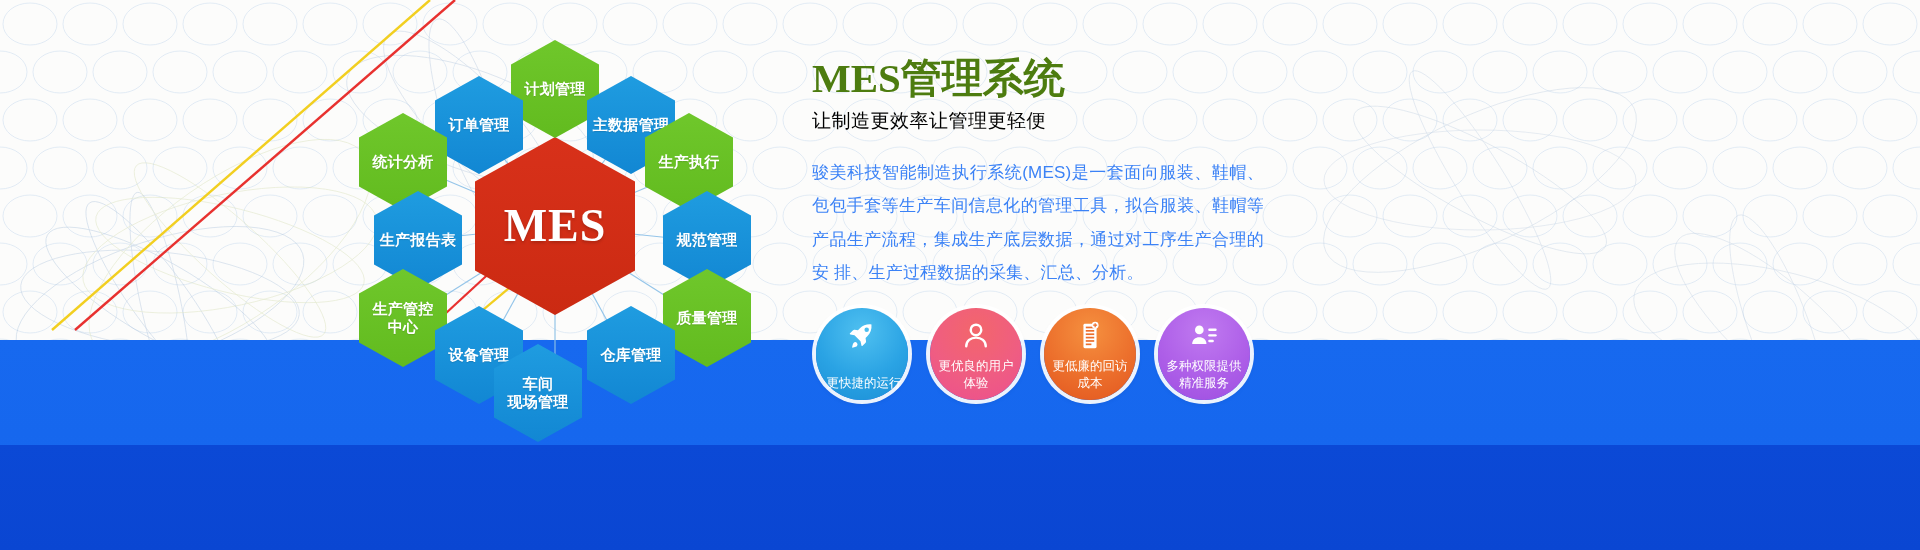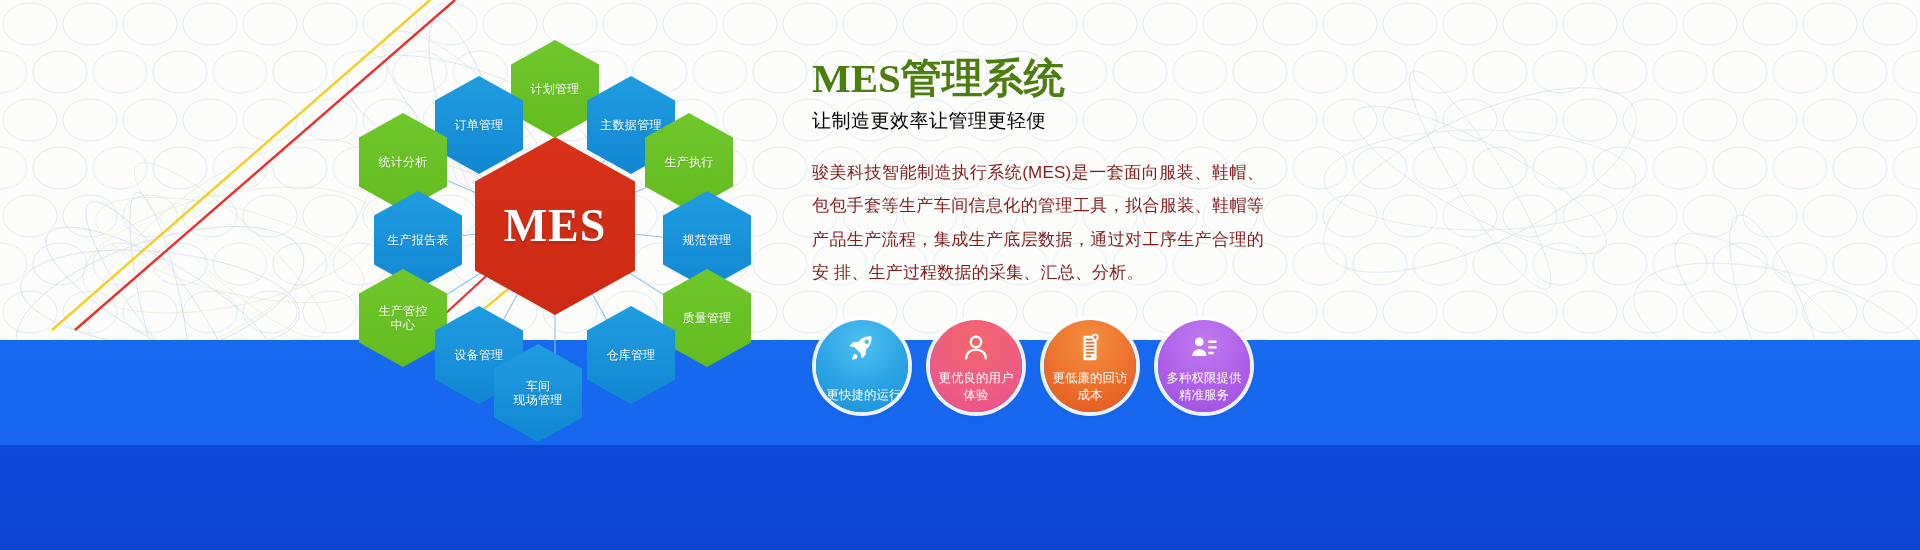--- a/index.html
+++ b/index.html
@@ -27,21 +27,21 @@
   .diag-lines { position:absolute; left:0; top:0; width:720px; height:420px; }
 
   
   #hex-diagram { position:absolute; left:330px; top:14px; width:450px; height:420px; }
   .hex {
     position:absolute;
     width:88px; height:98px;
     clip-path:polygon(50% 0%,100% 25%,100% 75%,50% 100%,0% 75%,0% 25%);
     display:flex; align-items:center; justify-content:center;
     text-align:center; line-height:1.18;
-    color:#ffffff; font-size:12px; font-weight:400;
+    color:#ffffff; font-size:15px; font-weight:700;
     letter-spacing:.3px;
     text-shadow:0 1px 1px rgba(0,0,0,.12);
   }
   .hex.green { background:linear-gradient(180deg,#6fc72b 0%,#62bb1f 100%); }
   .hex.blue  { background:linear-gradient(180deg,#1f9ce0 0%,#1287d3 100%); }
   .hex.core  {
     background:linear-gradient(180deg,#d8311a 0%,#cb2a12 100%);
     width:160px; height:178px;
     font-size:46px; font-weight:bold; letter-spacing:1px;
     font-family:Liberation Serif, serif;
@@ -56,29 +56,29 @@
     font-family:"Liberation Serif","DejaVu Serif",serif;
     font-size:41px; font-weight:bold; color:#4d7c0f;
     letter-spacing:0px; line-height:1.08;
   }
   .subtitle {
     margin-top:8px;
     font-size:19px; color:#000000; font-weight:400; letter-spacing:.5px;
   }
   .paragraph {
     margin-top:22px;
-    font-size:17px; line-height:1.95; color:#7f1d1d;
+    font-size:17px; line-height:1.95; color:#3b82f6;
     text-align:justify; letter-spacing:.2px;
     width:452px;
   }
 
   
   #badges { position:absolute; left:816px; top:308px; width:450px; height:92px; }
   .badge {
-    position:absolute; top:12px;
+    position:absolute; top:0;
     width:92px; height:92px; border-radius:50%;
     display:flex; flex-direction:column; align-items:center;
     justify-content:flex-end;
     color:#fff; font-size:12.5px; line-height:1.32; text-align:center;
     padding-bottom:9px;
     box-shadow:0 0 0 4px rgba(255,255,255,.92), 0 2px 6px rgba(0,0,0,.18);
   }
   .badge .bicon {
     position:absolute; top:13px; left:50%; transform:translateX(-50%);
     width:30px; height:30px;

